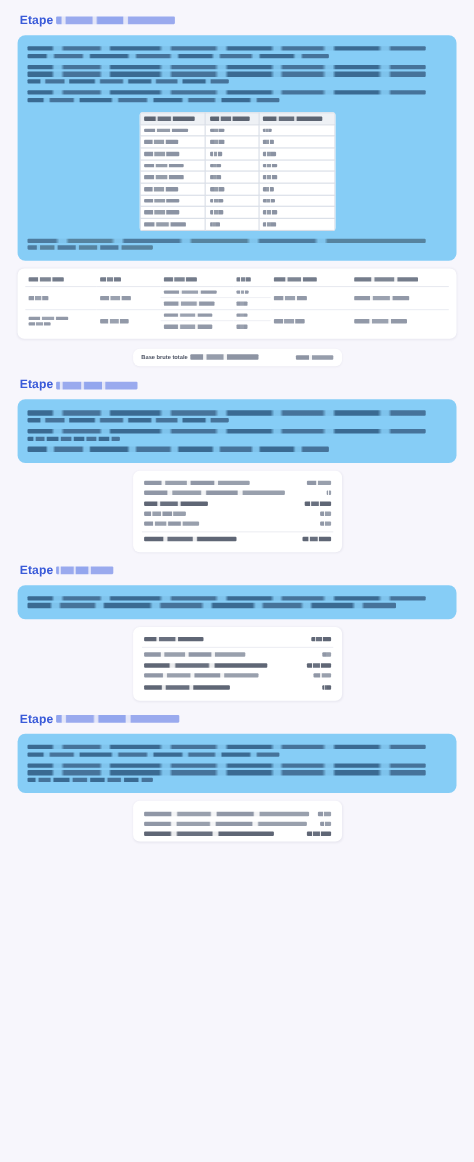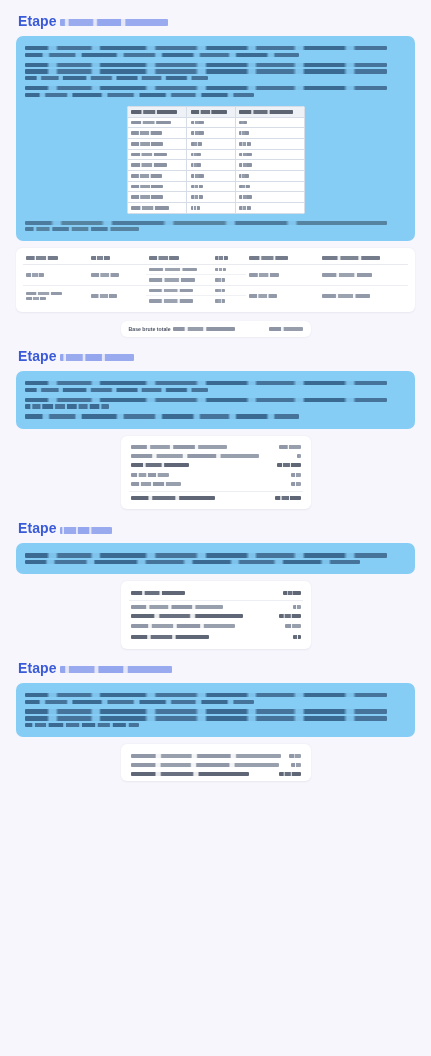--- a/index.html
+++ b/index.html
@@ -18,21 +18,21 @@
     overflow: hidden;
     position: relative;
   }
   .page {
     width: 431px;
     padding: 0 16px;
   }
 
   
   .step-heading {
-    font-size: 14px;
+    font-size: 11px;
     font-weight: bold;
     color: #3a5bd9;
     letter-spacing: .1px;
     margin: 0;
     padding: 0 0 0 2px;
     display: flex;
     align-items: baseline;
     gap: 3px;
     white-space: nowrap;
   }

